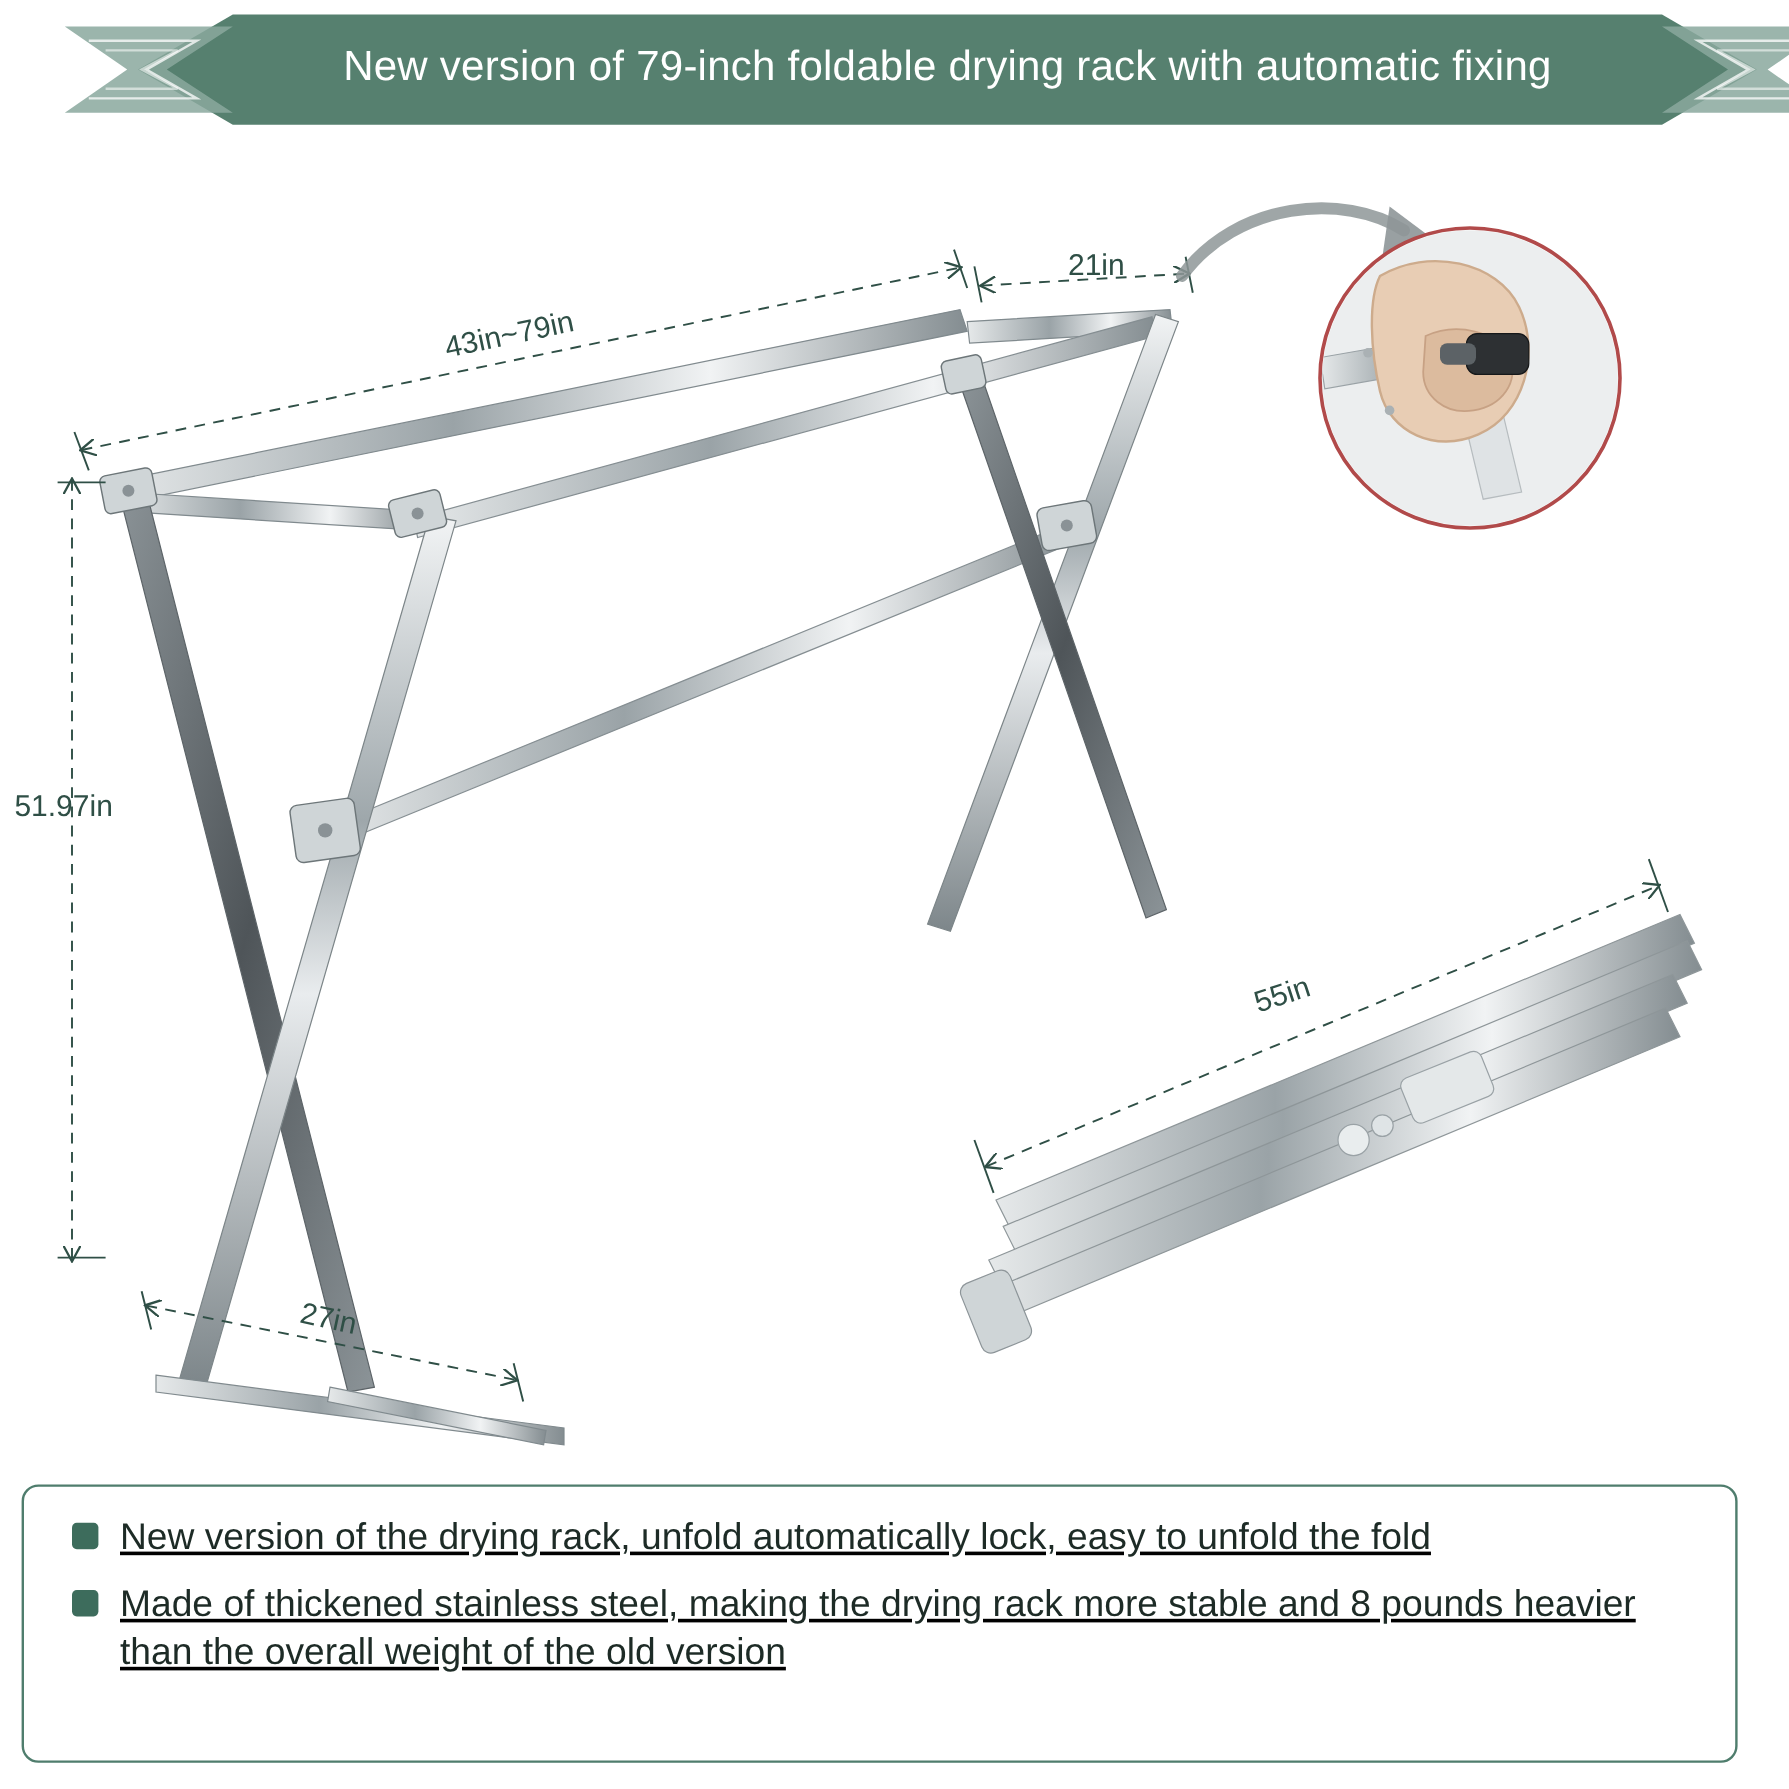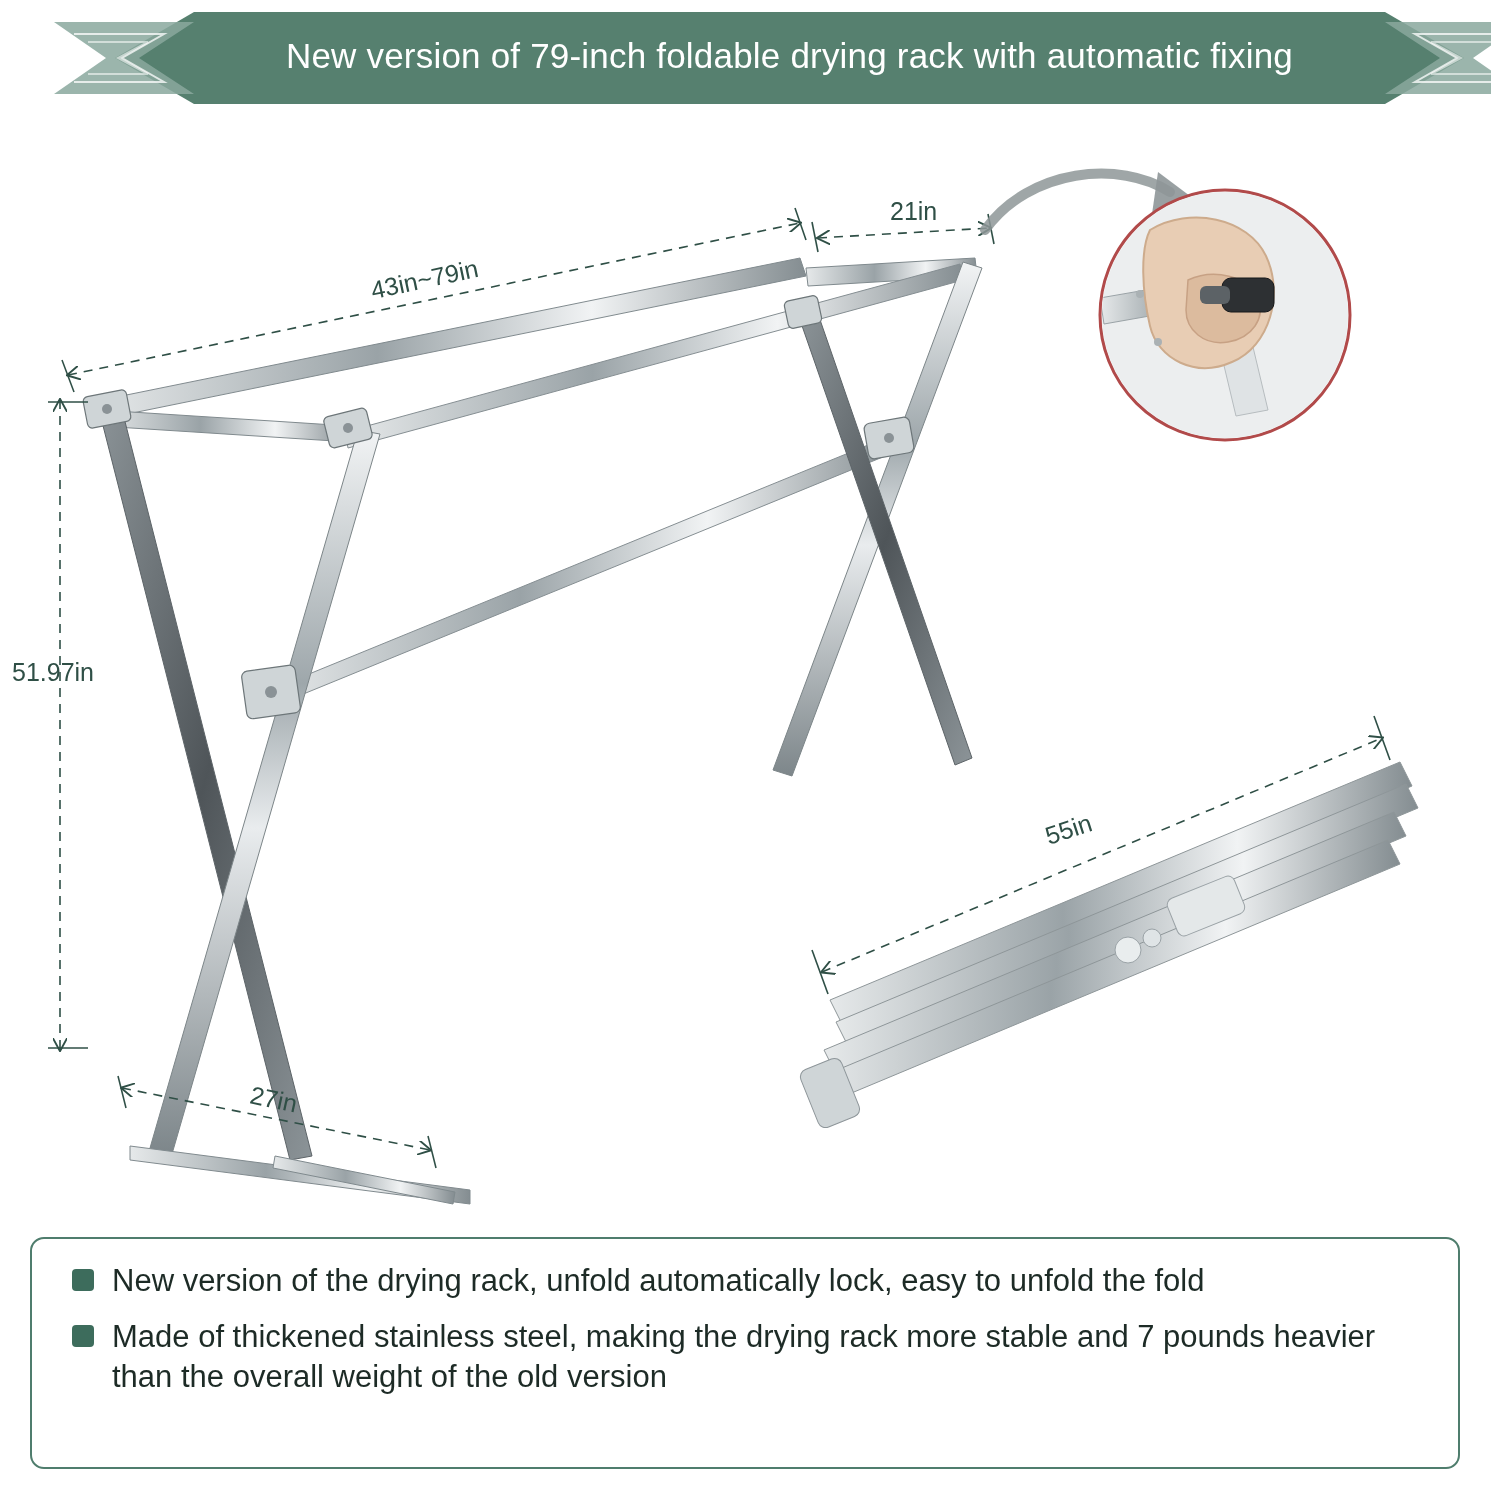--- a/index.html
+++ b/index.html
@@ -69,28 +69,29 @@
   .dim-label.rot-55 {
     transform: rotate(-18deg);
   }
   .dim-label.rot-27 {
     transform: rotate(12deg);
   }
 
   
   .features {
     position: absolute;
-    left: 30px;
+    left: 18px;
     top: 1237px;
     width: 1430px;
     height: 232px;
     border: 2px solid #4f7d6d;
     border-radius: 14px;
     box-sizing: border-box;
     padding: 22px 26px 10px 40px;
+    text-decoration: underline;
   }
   .feature-row {
     display: flex;
     align-items: flex-start;
     margin-bottom: 16px;
   }
   .bullet {
     width: 22px;
     height: 22px;
     border-radius: 4px;
@@ -249,28 +250,28 @@
     </g>
 
     <g stroke="#2f4f46" stroke-width="1.6" fill="none">
       <line x1="822" y1="862" x2="1382" y2="628" stroke-dasharray="9 7" marker-start="url(#arrOpenStart)" marker-end="url(#arrOpen)"></line>
       <line x1="812" y1="840" x2="828" y2="884" stroke-dasharray="0"></line>
       <line x1="1374" y1="606" x2="1390" y2="650" stroke-dasharray="0"></line>
     </g>
   </svg>
 
   <div class="dim-label rot-neg" style="left:370px; top:155px;">43in~79in</div>
-  <div class="dim-label" style="left:890px; top:87px;">21in</div>
+  <div class="dim-label" style="left:890px; top:97px;">21in</div>
   <div class="dim-label" style="left:12px; top:548px;">51.97in</div>
   <div class="dim-label rot-27" style="left:250px; top:975px;">27in</div>
   <div class="dim-label rot-55" style="left:1045px; top:705px;">55in</div>
 </div>
 
 <div class="features">
   <div class="feature-row">
     <div class="bullet"></div>
     <div class="feature-text">New version of the drying rack, unfold automatically lock, easy to unfold the fold</div>
   </div>
   <div class="feature-row">
     <div class="bullet"></div>
-    <div class="feature-text">Made of thickened stainless steel, making the drying rack more stable and 7 pounds heavier than the overall weight of the old version</div>
+    <div class="feature-text">Made of thickened stainless steel, making the drying rack more stable and 8 pounds heavier than the overall weight of the old version</div>
   </div>
 </div>
 
 </body></html>

